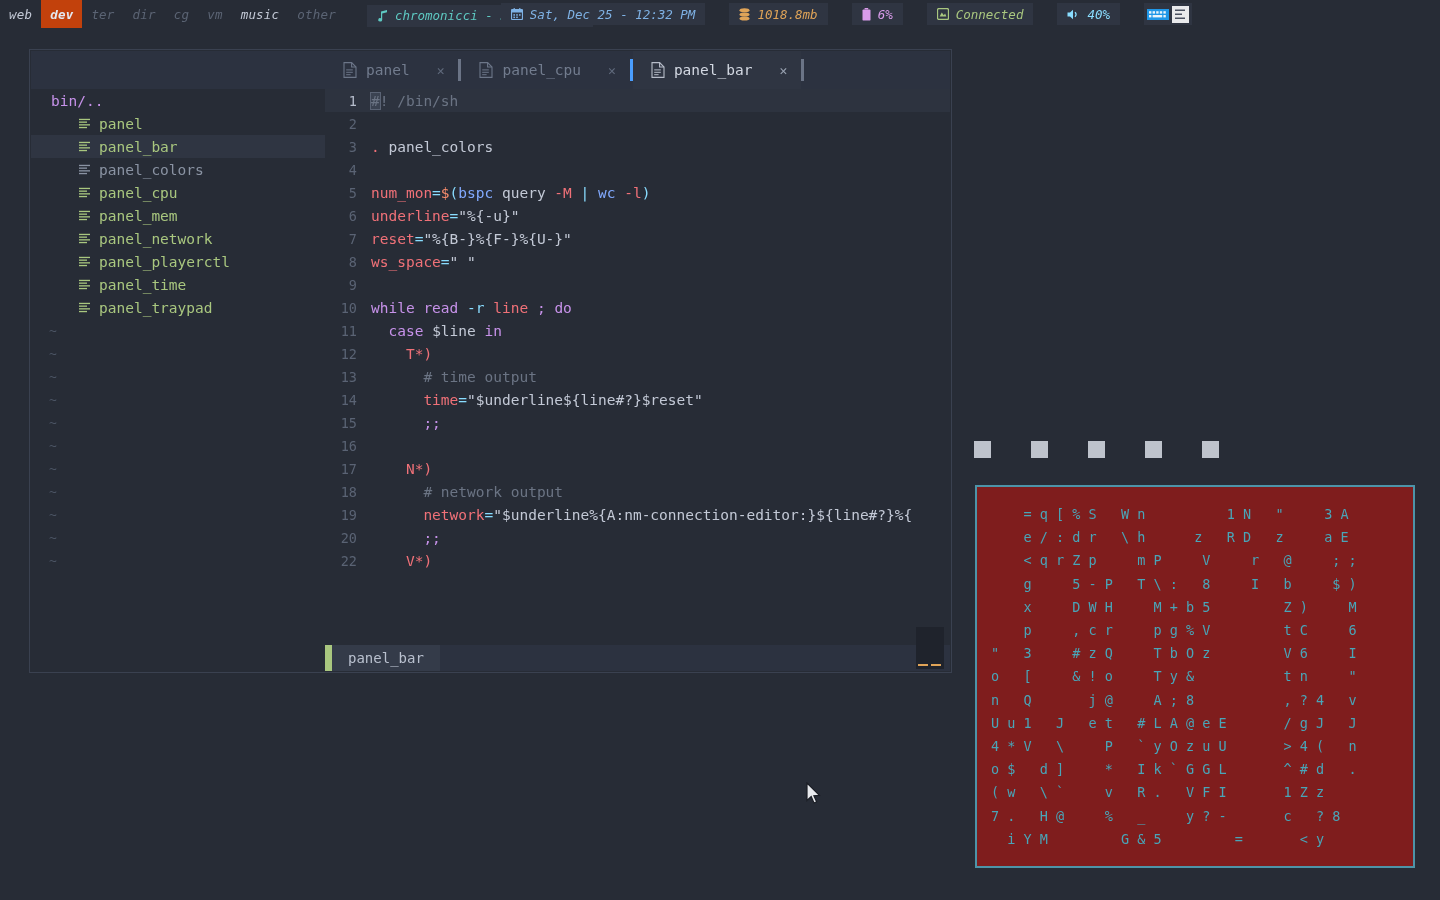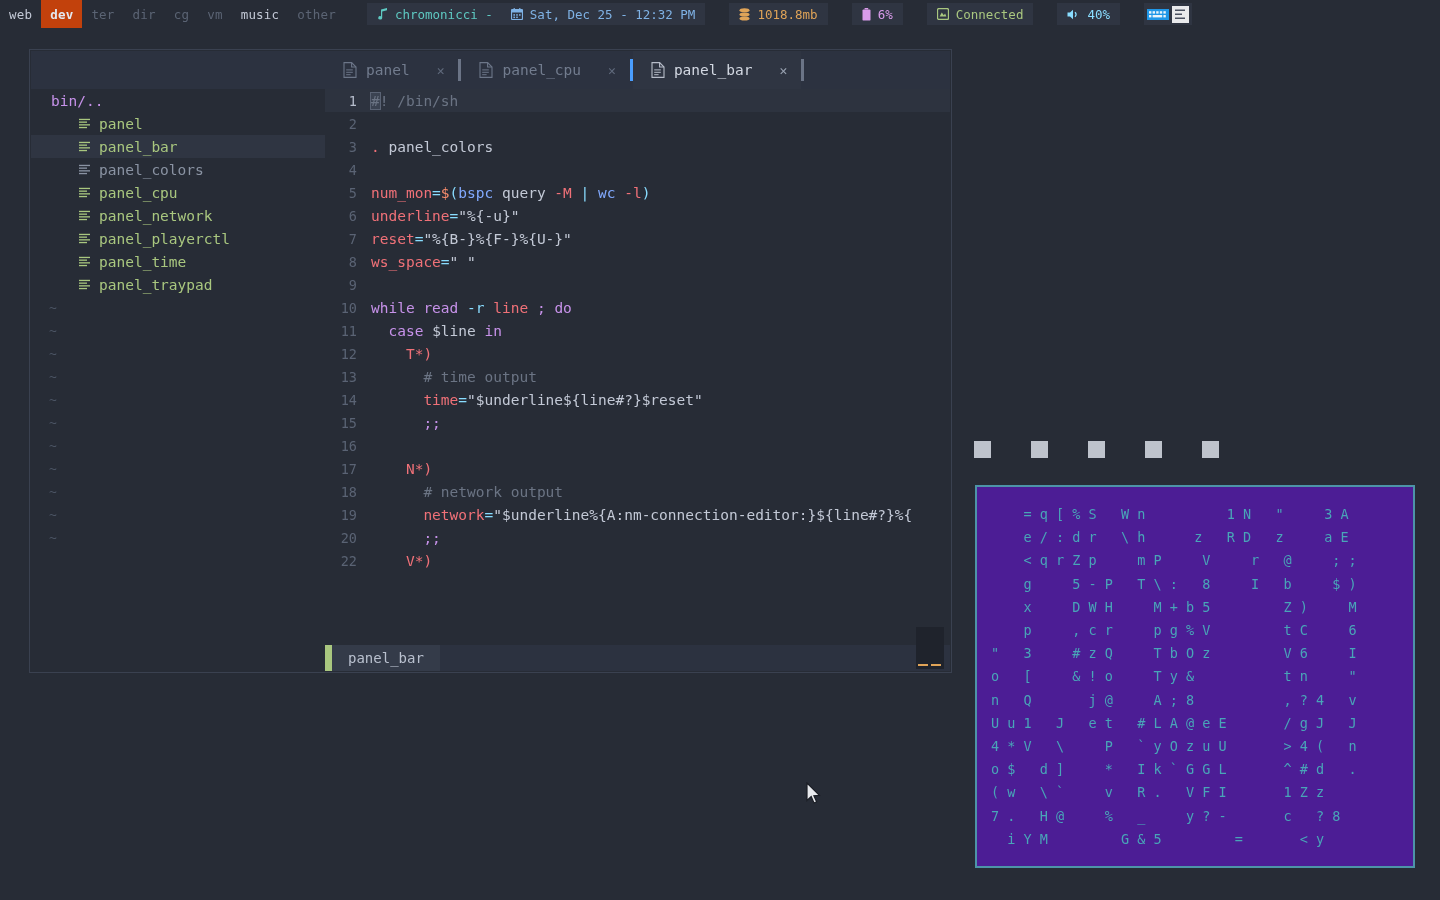--- a/index.html
+++ b/index.html
@@ -13,21 +13,22 @@
     font-family: "DejaVu Sans Mono", monospace;
   }
 
   
   #panel {
     position: absolute;
     left: 0; top: 0;
     width: 1196px; height: 28px;
     background: #272c36;
     display: flex;
-    align-items: flex-start;
+    align-items: center;
+    font-style: italic;
   }
   .panel-left {
     display: flex;
     align-items: stretch;
     height: 28px;
   }
   .ws {
     display: flex;
     align-items: center;
     justify-content: center;
@@ -235,21 +236,21 @@
     display: flex;
     gap: 40px;
   }
   .sq { width: 17px; height: 17px; background: #bec3cc; }
 
   
   #matrix {
     position: absolute;
     left: 975px; top: 485px;
     width: 440px; height: 383px;
-    background: #4c1d95;
+    background: #7f1d1d;
     border: 2px solid #4d94a8;
   }
   #matrix-inner {
     padding: 16px 14px 10px 14px;
     color: #49a5b8;
     font-size: 13.5px;
     line-height: 23.2px;
     white-space: pre;
     font-family: "DejaVu Sans Mono", monospace;
   }
@@ -484,20 +485,31 @@
             </div>
             <div class="tree-row tree-file">
               <span class="fileglyph">
                 <svg width="11" height="12" viewBox="0 0 11 12">
                   <rect x="0" y="0.8" width="11" height="1.3" fill="#a9c77f"></rect>
                   <rect x="0" y="3.5" width="8" height="1.3" fill="#a9c77f"></rect>
                   <rect x="0" y="6.2" width="11" height="1.3" fill="#a9c77f"></rect>
                   <rect x="0" y="8.9" width="8" height="1.3" fill="#a9c77f"></rect>
                 </svg>
               </span>
+              <span>panel_mem</span>
+            </div>
+            <div class="tree-row tree-file">
+              <span class="fileglyph">
+                <svg width="11" height="12" viewBox="0 0 11 12">
+                  <rect x="0" y="0.8" width="11" height="1.3" fill="#a9c77f"></rect>
+                  <rect x="0" y="3.5" width="8" height="1.3" fill="#a9c77f"></rect>
+                  <rect x="0" y="6.2" width="11" height="1.3" fill="#a9c77f"></rect>
+                  <rect x="0" y="8.9" width="8" height="1.3" fill="#a9c77f"></rect>
+                </svg>
+              </span>
               <span>panel_network</span>
             </div>
             <div class="tree-row tree-file">
               <span class="fileglyph">
                 <svg width="11" height="12" viewBox="0 0 11 12">
                   <rect x="0" y="0.8" width="11" height="1.3" fill="#a9c77f"></rect>
                   <rect x="0" y="3.5" width="8" height="1.3" fill="#a9c77f"></rect>
                   <rect x="0" y="6.2" width="11" height="1.3" fill="#a9c77f"></rect>
                   <rect x="0" y="8.9" width="8" height="1.3" fill="#a9c77f"></rect>
                 </svg>

